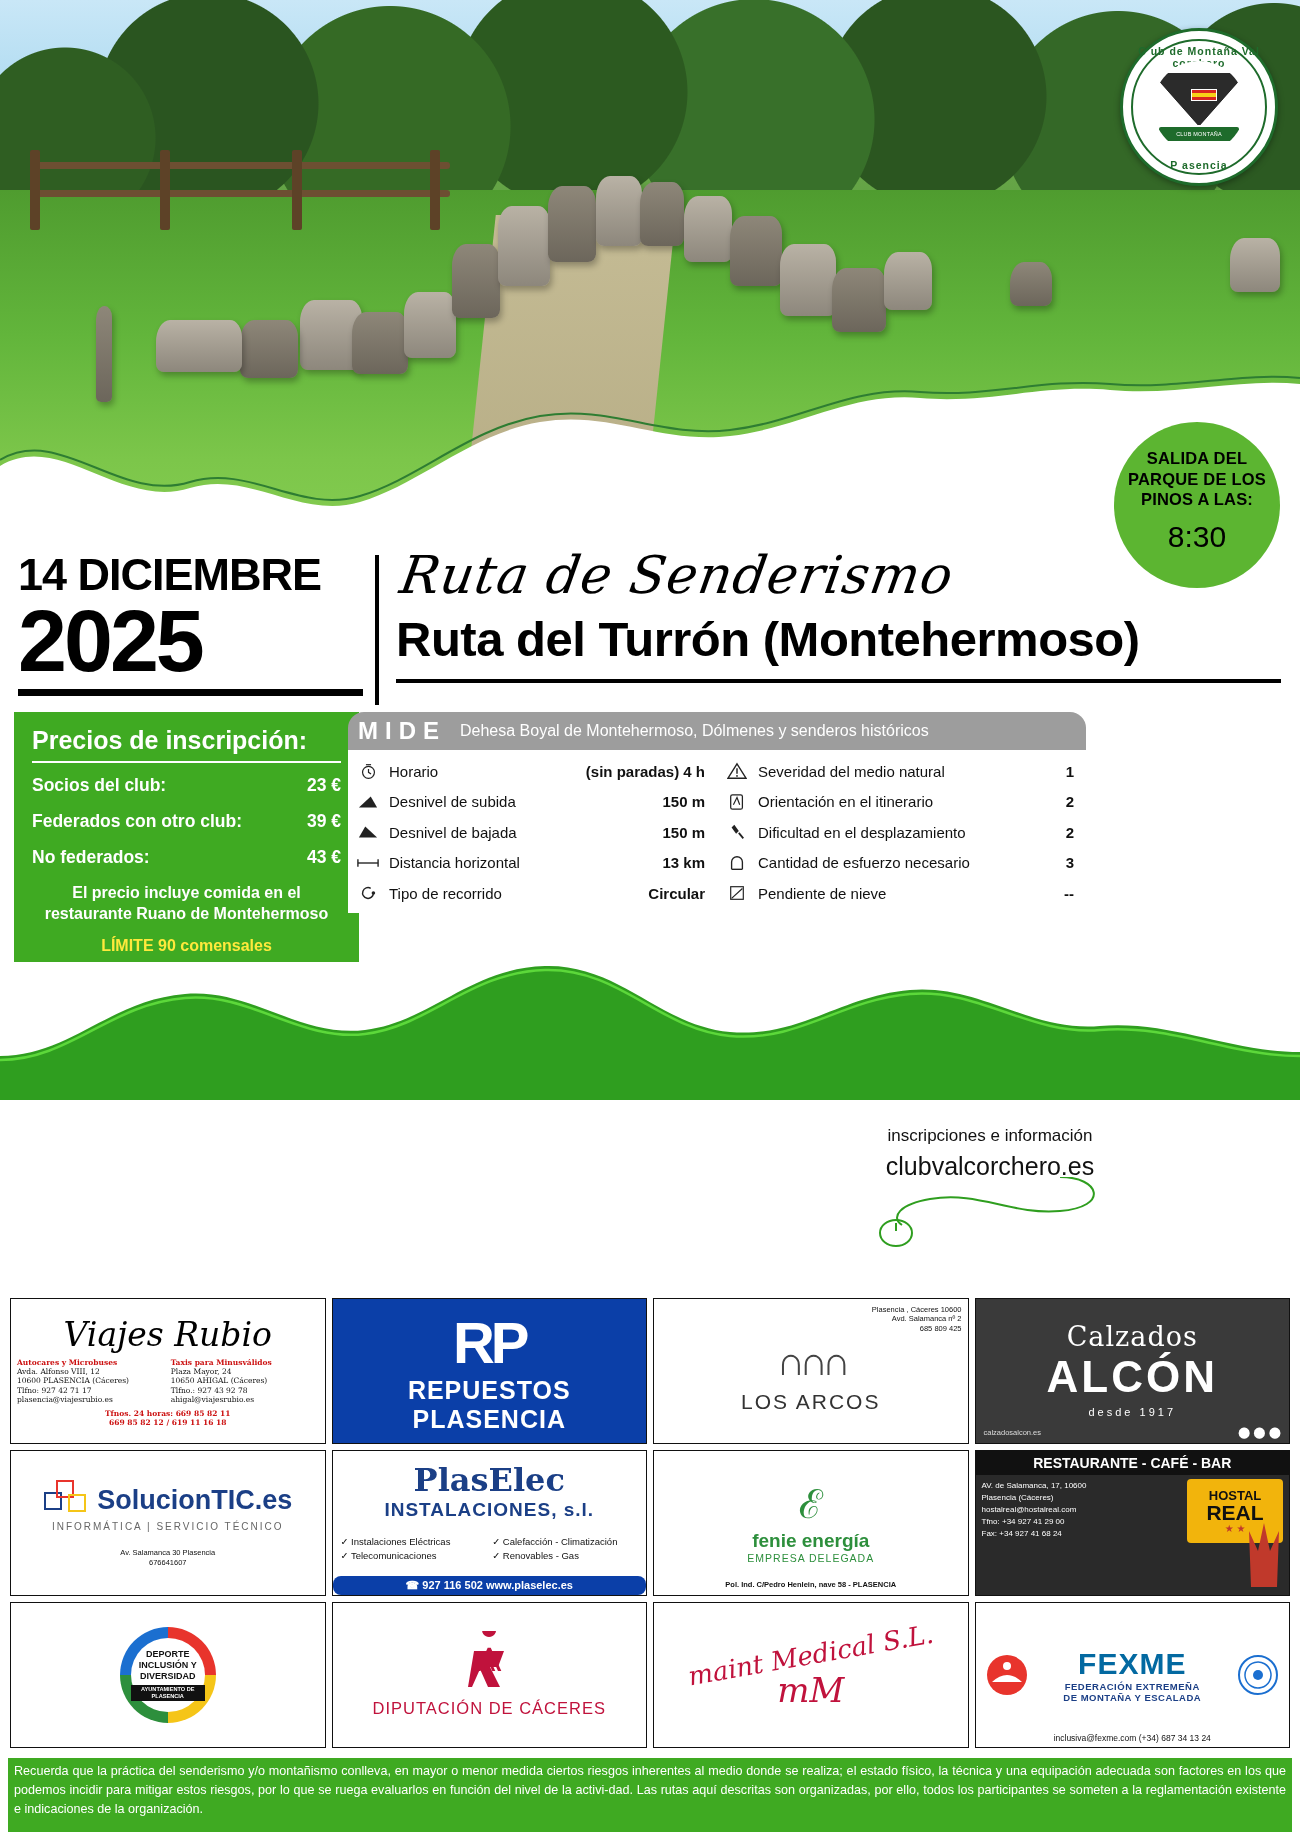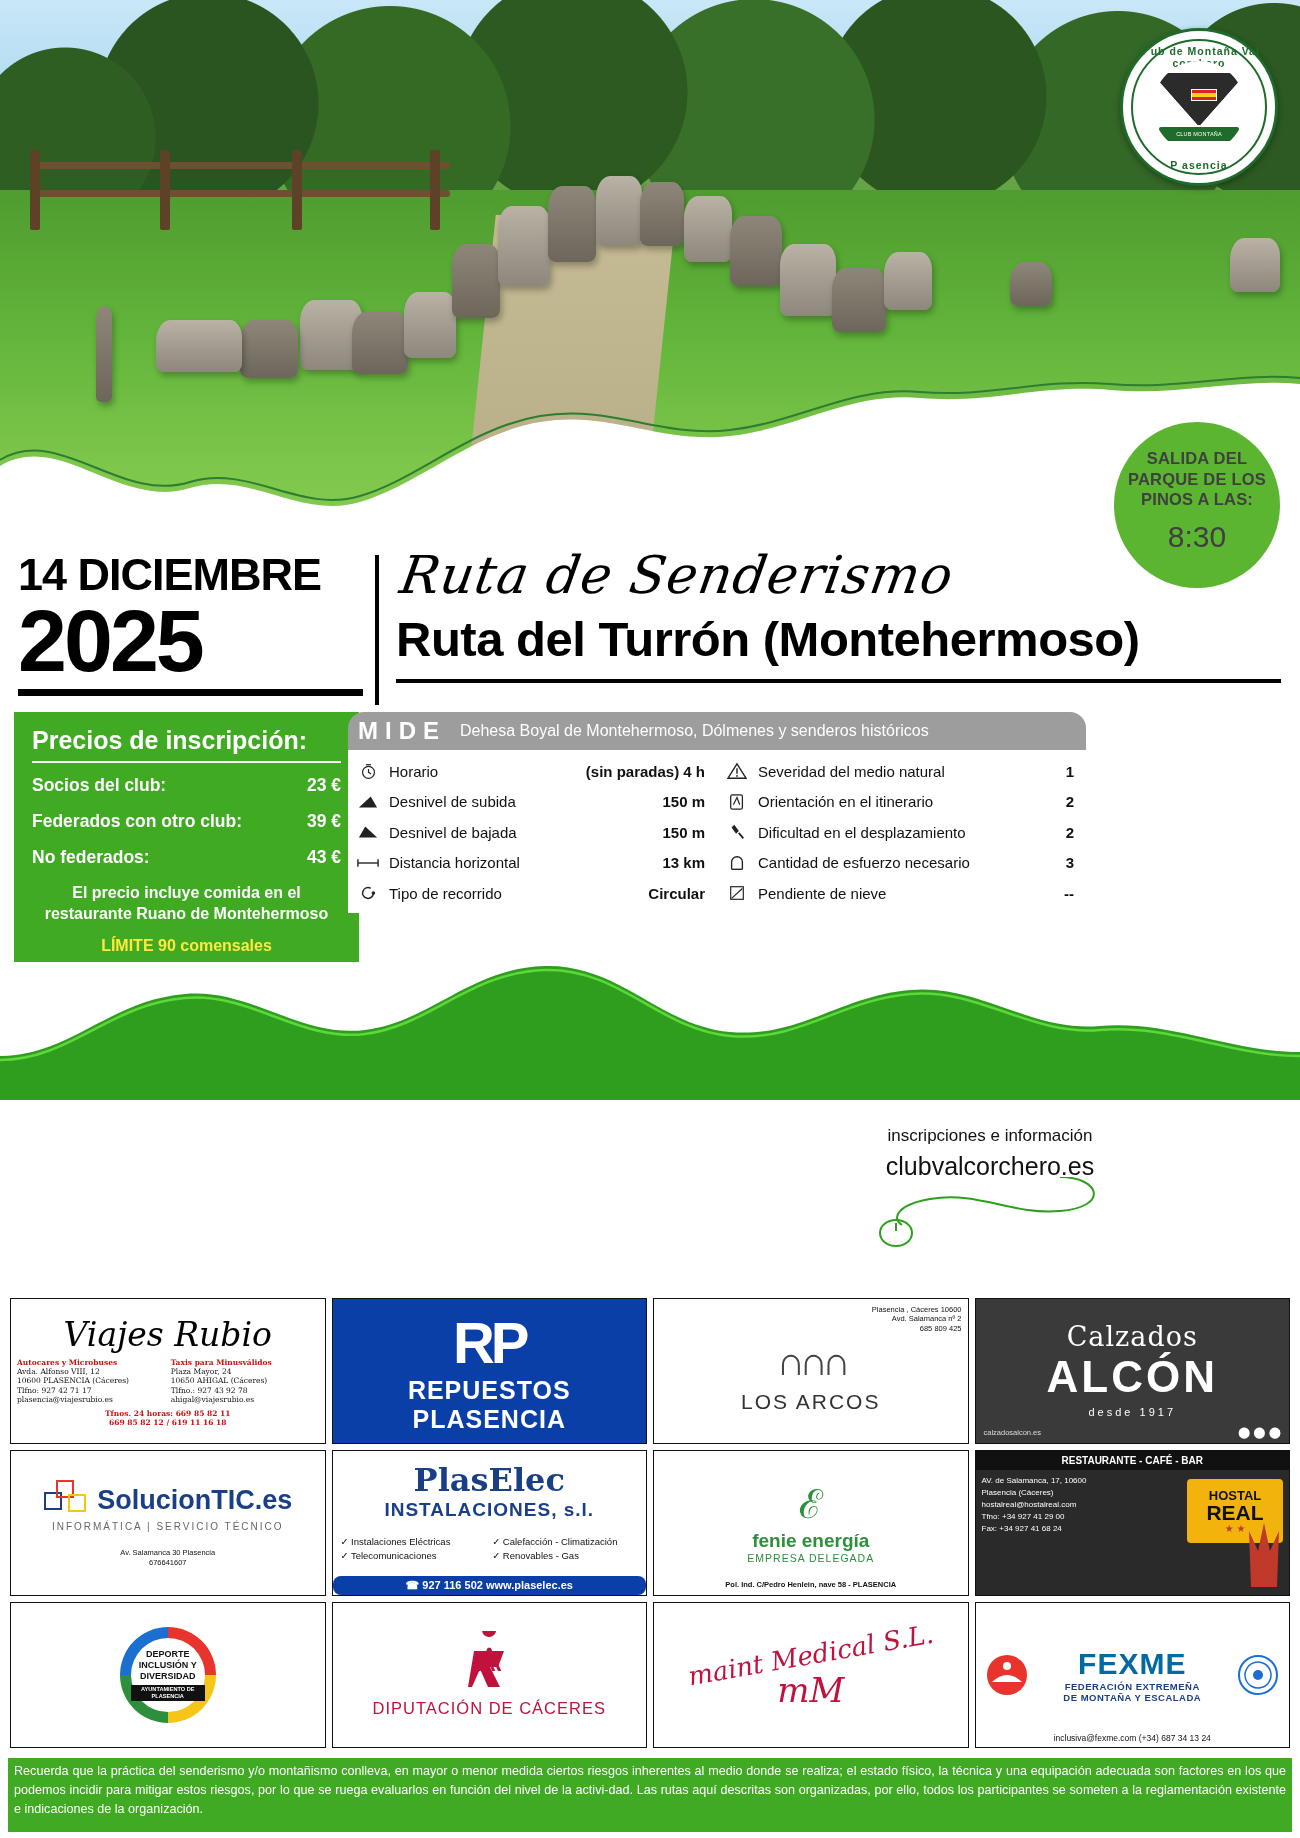--- a/index.html
+++ b/index.html
@@ -103,21 +103,21 @@
   #logo .flag {
     position:absolute; right:28px; bottom:52px; width:26px; height:12px;
     background:linear-gradient(to bottom,#d9241f 33%, #f7d117 33% 66%, #d9241f 66%);
     border:1px solid #fff;
   }
 
   
   #start-bubble {
     position:absolute; right:20px; top:422px; width:166px; height:166px;
     border-radius:50%; background:#5cb531;
-    color:#404040; text-align:center;
+    color:#000000; text-align:center;
     padding-top:26px;
     line-height:1.25;
   }
   #start-bubble .lbl { font-size:16.5px; font-weight:bold; letter-spacing:.2px; }
   #start-bubble .time { font-size:30px; margin-top:8px; }
 
   
   #title-block { position:absolute; left:0; top:545px; width:1300px; height:175px; }
   #date {
     position:absolute; left:18px; top:4px; width:350px;
@@ -217,21 +217,21 @@
   .alcon .c3 { font-size:11px; letter-spacing:3px; margin-top:4px; }
   .soluciontic .t { font-size:27px; font-weight:bold; color:#1b3f86; }
   .soluciontic .s { font-size:10px; letter-spacing:2px; color:#666; }
   .plaselec .t1 { font-size:32px; font-weight:bold; color:#1b3f86; font-family:"DejaVu Serif", serif; }
   .plaselec .t2 { font-size:19px; font-weight:bold; color:#1b3f86; letter-spacing:1px; }
   .plaselec .bar { background:#0b3fa8; color:#fff; font-size:11px; font-weight:bold; padding:3px 0;border-radius:8px; }
   .fenie .mark { font-size:40px; color:#2d8f3c; }
   .fenie .n { font-size:19px; color:#2d8f3c; font-weight:bold; }
   .fenie .s { font-size:10.5px; color:#2d8f3c; letter-spacing:1px; }
   .hostal { background:#2a2a2a; color:#fff; width:100%; height:100%; position:relative; }
-  .hostal .hd { background:#111; font-size:10px; font-weight:bold; padding:4px 6px; }
+  .hostal .hd { background:#111; font-size:14px; font-weight:bold; padding:4px 6px; }
   .hostal .bd { font-size:8px; line-height:1.5; padding:5px 6px; text-align:left; }
   .hostal .badge {
     position:absolute; right:6px; top:28px; width:96px; height:64px;
     background:#f2b40c; color:#111; border-radius:4px;
     display:flex; flex-direction:column; align-items:center; justify-content:center;
   }
   .hostal .badge .b1 { font-size:13px; font-weight:bold; }
   .hostal .badge .b2 { font-size:21px; font-weight:bold; line-height:20px; }
   .hostal .badge .b3 { font-size:10px; color:#c0392b; }
   .deporte .ring2 {

